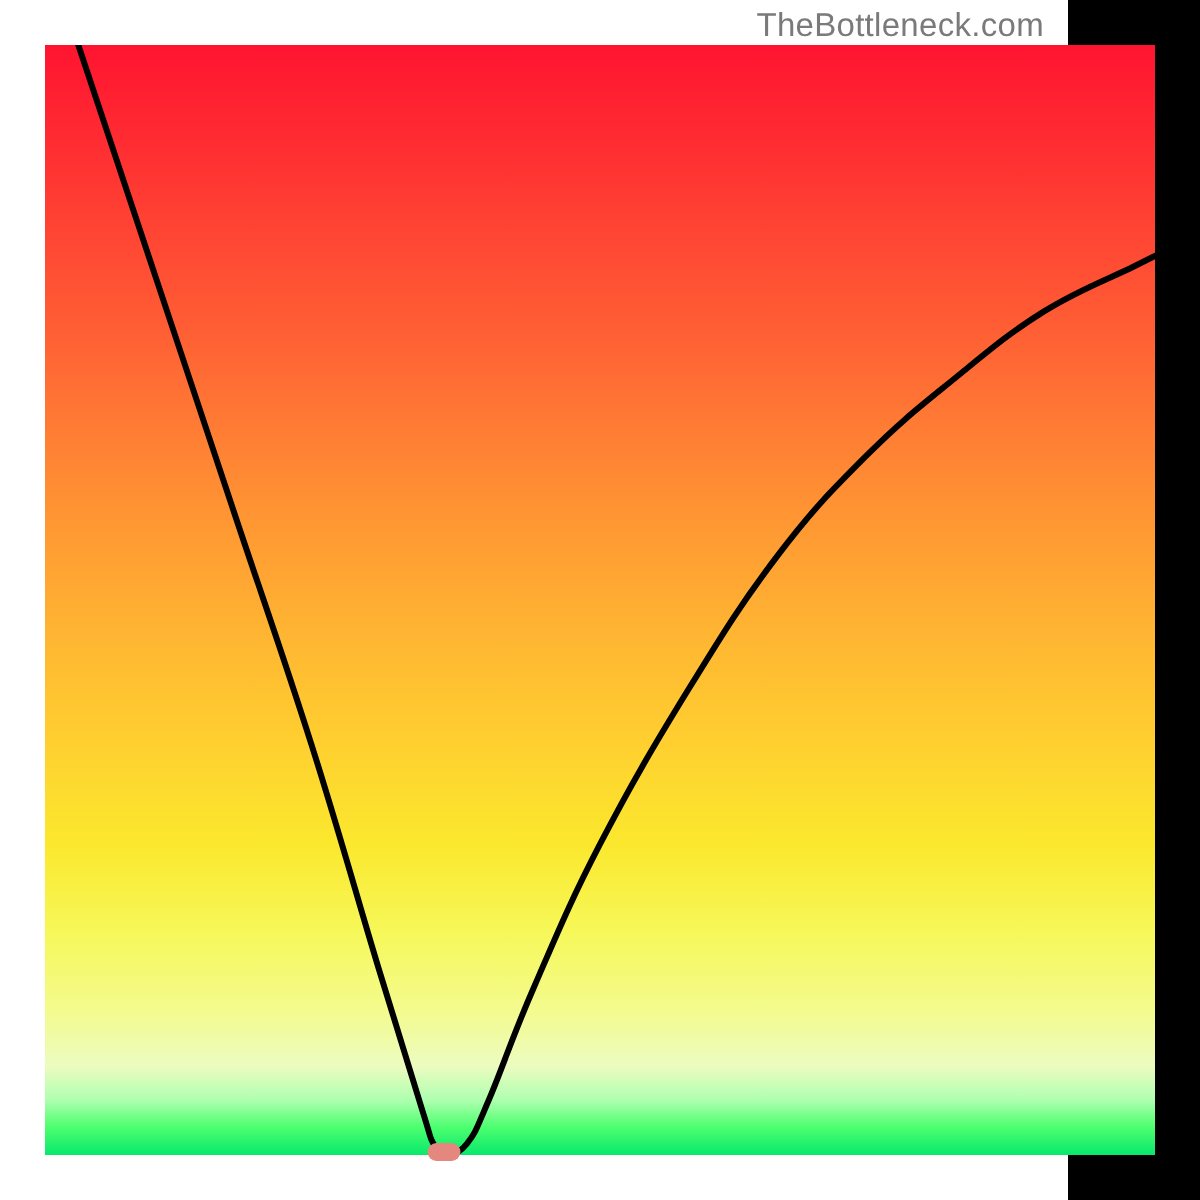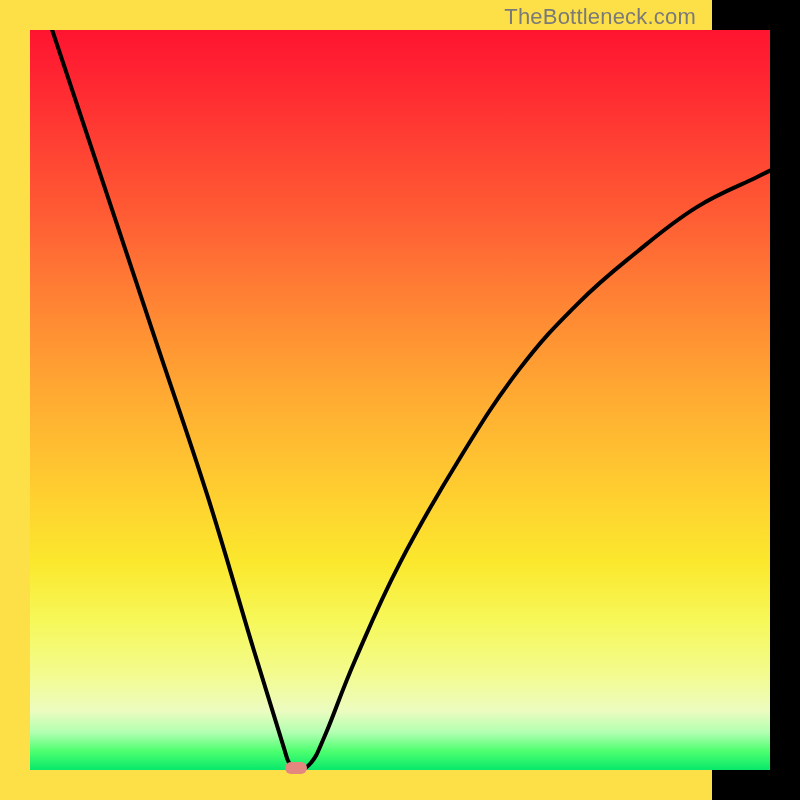--- a/index.html
+++ b/index.html
@@ -8,21 +8,21 @@
     width: 800px;
     height: 800px;
     overflow: hidden;
     background: #000;
     font-family: Arial, Helvetica, sans-serif;
   }
   .frame {
     position: relative;
     width: 712px;
     height: 800px;
-    background: #fde047;
+    background: #ffffff;
   }
   .plot {
     position: absolute;
     left: 30px;
     top: 30px;
     width: 740px;
     height: 740px;
     
     background: linear-gradient(
       to bottom,

